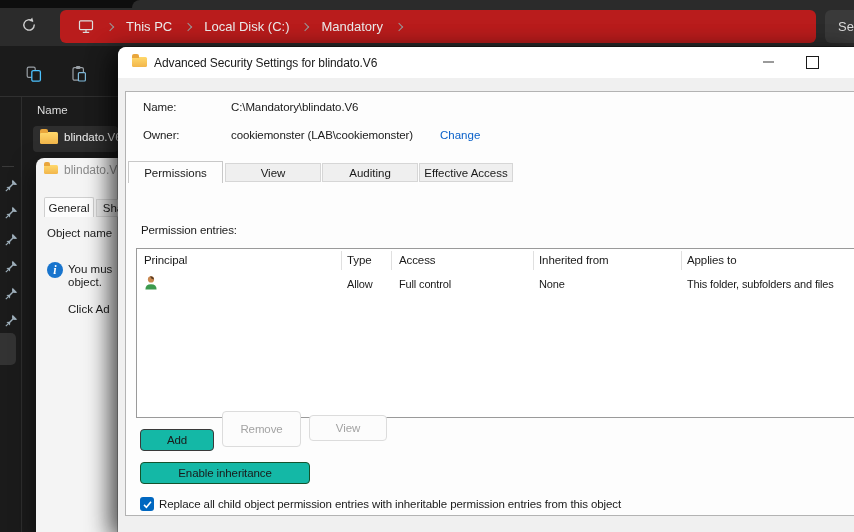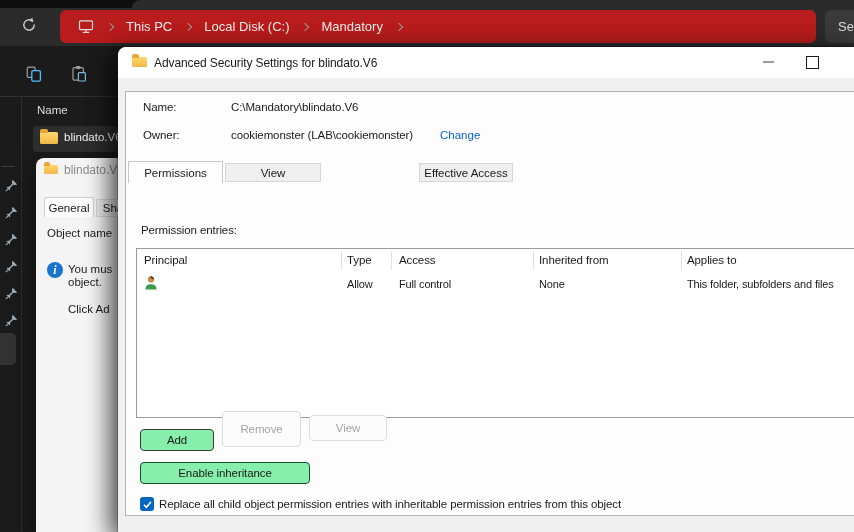--- a/index.html
+++ b/index.html
@@ -62,21 +62,21 @@
   .dtab{font-size:11.5px;color:#1a1a1a;display:flex;align-items:center;justify-content:center;
         box-sizing:border-box;white-space:nowrap}
   .dtab.active{background:#fdfdfd;border:1px solid #c8c8c8;border-bottom:none;z-index:3}
   .dtab.inactive{background:#efefef;border:1px solid #d6d6d6}
   .desc{font-size:10.5px;letter-spacing:-.2px;color:#1a1a1a;white-space:nowrap}
   .ptable{left:18px;top:201px;width:900px;height:170px;background:#ffffff;border:1px solid #9a9a9a;box-sizing:border-box}
   .thead{font-size:11.5px;color:#1a1a1a;white-space:nowrap;letter-spacing:-.1px}
   .tcell{font-size:11px;color:#1a1a1a;white-space:nowrap;letter-spacing:-.15px}
   .colsep{top:2px;width:1px;height:19px;background:#e0e0e0}
   .btn{display:flex;align-items:center;justify-content:center;font-size:11.5px;box-sizing:border-box;
-       background:#86efac;border-radius:4px;letter-spacing:-.1px}
+       background:#14b8a6;border-radius:4px;letter-spacing:-.1px}
   .btn.primary{border:1.5px solid #3a3a3a;color:#1a1a1a}
   .btn.disabled{border:1px solid #dcdcdc;color:#a3a3a3;background:#fcfcfc}
   .btn.normal{border:1px solid #14532d;color:#1a1a1a}
   .cbx{width:14px;height:14px;background:#0067c0;border-radius:3px;display:flex;
        align-items:center;justify-content:center}
 </style>
 </head>
 <body>
 
 <div class="screen">
@@ -208,20 +208,23 @@
     <div class="abs dlabel" style="left:113px;top:54px">C:\Mandatory\blindato.V6</div>
     <div class="abs dlabel" style="left:25px;top:82px">Owner:</div>
     <div class="abs dlabel" style="left:113px;top:82px">cookiemonster (LAB\cookiemonster)</div>
     <div class="abs dlink" style="left:322px;top:82px">Change</div>
 
     <div class="abs dtab active" style="left:10px;top:114px;width:95px;height:22px">
       <span>Permissions</span>
     </div>
     <div class="abs dtab inactive" style="left:107px;top:116px;width:96px;height:19px">
       <span>View</span>
+    </div>
+    <div class="abs dtab inactive" style="left:204px;top:116px;width:96px;height:19px">
+      <span>Auditing</span>
     </div>
     <div class="abs dtab inactive" style="left:301px;top:116px;width:94px;height:19px">
       <span>Effective Access</span>
     </div>
 
     <div class="abs dlabel" style="left:23px;top:177px">Permission entries:</div>
 
     <div class="abs ptable">
       <div class="abs thead" style="left:7px;top:5px">Principal</div>
       <div class="abs thead" style="left:210px;top:5px">Type</div>

